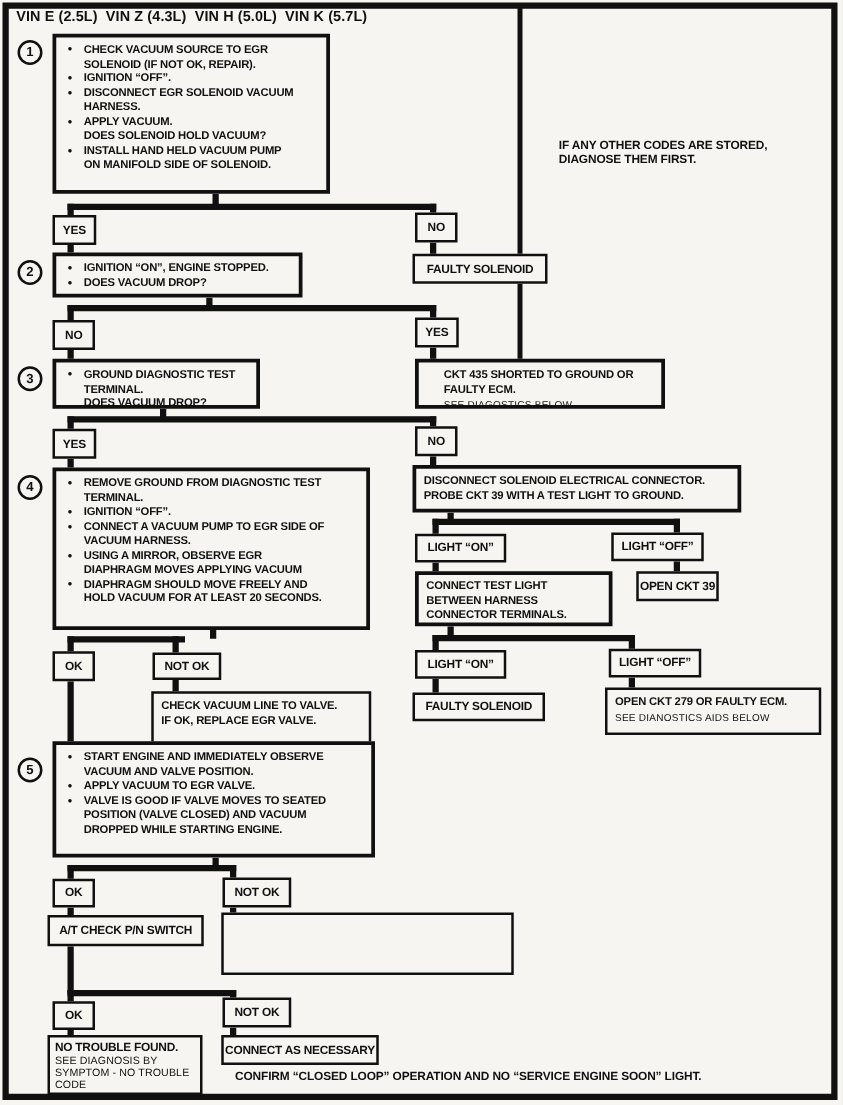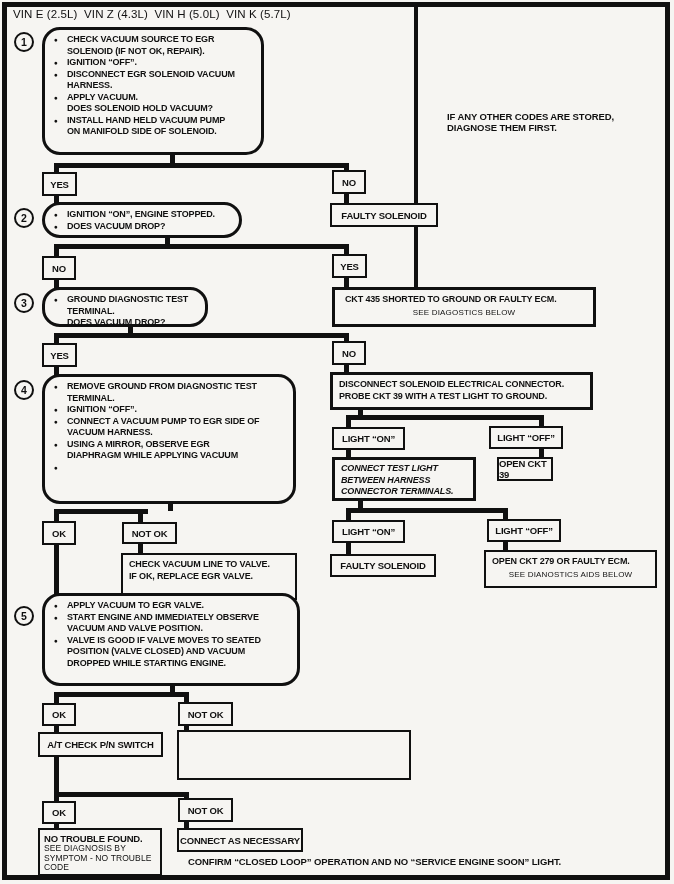--- a/index.html
+++ b/index.html
@@ -12,46 +12,46 @@
   .ln  { position:absolute; background:var(--ink); z-index:1; }
   .bx  {
     position:absolute; background:var(--paper); border:2px solid var(--ink);
     box-sizing:border-box; z-index:2;
   }
   .bx3 { border-width:3px; }
   .tag {
     display:flex; align-items:center; justify-content:center;
     font-weight:bold; font-size:9.5px; letter-spacing:-0.2px;
   }
-  .stepbox { padding:4px 4px 4px 0;border-radius:18px; }
+  .stepbox { padding:4px 4px 4px 0; }
   .li { display:flex; }
   .li .dot { width:22px; text-align:center; font-size:6.5px; line-height:11.5px; flex:none; }
   .li .txt { font-weight:bold; font-size:9px; line-height:11.5px; letter-spacing:-0.15px; }
   .pre { white-space:pre-line; }
   .badge {
     position:absolute; width:20px; height:20px; border:2px solid var(--ink);
     border-radius:50%; box-sizing:border-box; display:flex; align-items:center;
     justify-content:center; font-weight:bold; font-size:10.5px; z-index:2; background:var(--paper);
   }
-  .note-sm { font-weight:normal; font-size:8px; letter-spacing:0.2px; margin-top:2px;text-align:center; }
+  .note-sm { font-weight:normal; font-size:8px; letter-spacing:0.2px; margin-top:2px; }
   .bold9 { font-weight:bold; font-size:9px; line-height:11.5px; letter-spacing:-0.15px; }
   .frame {
     position:absolute; left:2px; top:2px; width:668px; height:878px;
     border:5px solid var(--ink); box-sizing:border-box; z-index:3; pointer-events:none;
   }
 </style>
 </head>
 <body>
 
 <div id="page">
   <div class="frame"></div>
 
   <div class="ln" style="left:414px; top:6px; width:4px; height:282px;"></div>
 
-  <div class="abs" style="left:13px; top:8px; font-weight:normal; font-size:11.5px; white-space:pre; letter-spacing:0.1px;">VIN E (2.5L)  VIN Z (4.3L)  VIN H (5.0L)  VIN K (5.7L)</div>
+  <div class="abs" style="left:13px; top:8px; font-weight:bold; font-size:11.5px; white-space:pre; letter-spacing:0.1px;">VIN E (2.5L)  VIN Z (4.3L)  VIN H (5.0L)  VIN K (5.7L)</div>
 
   <div class="abs pre" style="left:447px; top:111px; font-weight:bold; font-size:9.5px; line-height:11px; letter-spacing:-0.1px;">IF ANY OTHER CODES ARE STORED,
 DIAGNOSE THEM FIRST.</div>
 
   <div class="badge" style="left:14px; top:32px;">1</div>
   <div class="bx bx3 stepbox" style="left:42px; top:27px; width:222px; height:128px;">
     <div class="li">
         <span class="dot">●</span>
         <span class="txt pre">CHECK VACUUM SOURCE TO EGR
 SOLENOID (IF NOT OK, REPAIR).</span>
@@ -116,21 +116,21 @@
   <div class="bx tag" style="left:42px; top:256px; width:34px; height:24px;">
       <span>NO</span>
     </div>
   <div class="bx tag" style="left:332px; top:254px; width:35px; height:24px;">
       <span>YES</span>
     </div>
 
   <div class="ln" style="left:54px;  top:280px; width:5px; height:8px;"></div>
   <div class="ln" style="left:344px; top:278px; width:5px; height:10px;"></div>
 
-  <div class="bx bx3" style="left:332px; top:287px; width:264px; height:40px; padding:4px 10px;">
+  <div class="bx bx3" style="left:332px; top:287px; width:200px; height:40px; padding:4px 20px;">
 
     <div class="bold9">CKT 435 SHORTED TO GROUND OR FAULTY ECM.</div>
     <div class="note-sm">SEE DIAGOSTICS BELOW</div>
   </div>
 
   <div class="badge" style="left:14px; top:293px;">3</div>
   <div class="bx bx3 stepbox" style="left:42px; top:287px; width:166px; height:40px;">
     <div class="li">
         <span class="dot">●</span>
         <span class="txt pre">GROUND DIAGNOSTIC TEST TERMINAL.
@@ -165,24 +165,26 @@
         <span class="txt pre">IGNITION “OFF”.</span>
       </div>
     <div class="li">
         <span class="dot">●</span>
         <span class="txt pre">CONNECT A VACUUM PUMP TO EGR SIDE OF
 VACUUM HARNESS.</span>
       </div>
     <div class="li">
         <span class="dot">●</span>
         <span class="txt pre">USING A MIRROR, OBSERVE EGR
-DIAPHRAGM WHILE APPLYING VACUUM</span>
-      </div>
-    <div class="li">
-        <span class="dot">●</span>
+DIAPHRAGM MOVES APPLYING VACUUM</span>
+      </div>
+    <div class="li">
+        <span class="dot">●</span>
+        <span class="txt pre">DIAPHRAGM SHOULD MOVE FREELY AND
+HOLD VACUUM FOR AT LEAST 20 SECONDS.</span>
       </div>
   </div>
 
   <div class="bx bx3" style="left:330px; top:372px; width:263px; height:38px; padding:4px 6px;">
     <div class="bold9 pre">DISCONNECT SOLENOID ELECTRICAL CONNECTOR.
 PROBE CKT 39 WITH A TEST LIGHT TO GROUND.</div>
   </div>
 
   <div class="ln" style="left:358px; top:410px; width:5px; height:7px;"></div>
   <div class="ln" style="left:346px; top:415px; width:198px; height:5px;"></div>
@@ -192,26 +194,26 @@
   <div class="bx tag" style="left:332px; top:427px; width:73px; height:23px;">
       <span>LIGHT “ON”</span>
     </div>
   <div class="bx tag" style="left:489px; top:426px; width:74px; height:23px;">
       <span>LIGHT “OFF”</span>
     </div>
 
   <div class="ln" style="left:346px; top:450px; width:5px; height:8px;"></div>
   <div class="ln" style="left:539px; top:449px; width:5px; height:9px;"></div>
 
-  <div class="bx bx3" style="left:332px; top:457px; width:144px; height:44px; padding:3px 6px;font-style:italic;">
+  <div class="bx bx3" style="left:332px; top:457px; width:158px; height:44px; padding:3px 6px;">
     <div class="bold9 pre">CONNECT TEST LIGHT
 BETWEEN HARNESS
 CONNECTOR TERMINALS.</div>
   </div>
-  <div class="bx tag" style="left:497px; top:457px; width:56px; height:24px;">
+  <div class="bx tag" style="left:509px; top:457px; width:66px; height:24px;">
       <span>OPEN CKT 39</span>
     </div>
 
   <div class="ln" style="left:358px; top:501px; width:5px; height:8px;"></div>
   <div class="ln" style="left:346px; top:508px; width:162px; height:5px;"></div>
   <div class="ln" style="left:346px; top:508px; width:5px; height:13px;"></div>
   <div class="ln" style="left:503px; top:508px; width:5px; height:12px;"></div>
 
   <div class="bx tag" style="left:332px; top:520px; width:73px; height:23px;">
       <span>LIGHT “ON”</span>
@@ -248,26 +250,26 @@
     <div class="bold9 pre">CHECK VACUUM LINE TO VALVE.
 IF OK, REPLACE EGR VALVE.</div>
   </div>
 
   <div class="ln" style="left:54px; top:545px; width:5px; height:55px;"></div>
 
   <div class="badge" style="left:14px; top:606px;">5</div>
   <div class="bx bx3 stepbox" style="left:42px; top:593px; width:258px; height:93px;">
     <div class="li">
         <span class="dot">●</span>
-        <span class="txt pre">APPLY VACUUM TO EGR VALVE.</span>
-      </div>
-    <div class="li">
-        <span class="dot">●</span>
         <span class="txt pre">START ENGINE AND IMMEDIATELY OBSERVE
 VACUUM AND VALVE POSITION.</span>
+      </div>
+    <div class="li">
+        <span class="dot">●</span>
+        <span class="txt pre">APPLY VACUUM TO EGR VALVE.</span>
       </div>
     <div class="li">
         <span class="dot">●</span>
         <span class="txt pre">VALVE IS GOOD IF VALVE MOVES TO SEATED
 POSITION (VALVE CLOSED) AND VACUUM
 DROPPED WHILE STARTING ENGINE.</span>
       </div>
   </div>
 
   <div class="ln" style="left:170px; top:686px; width:5px; height:8px;"></div>

